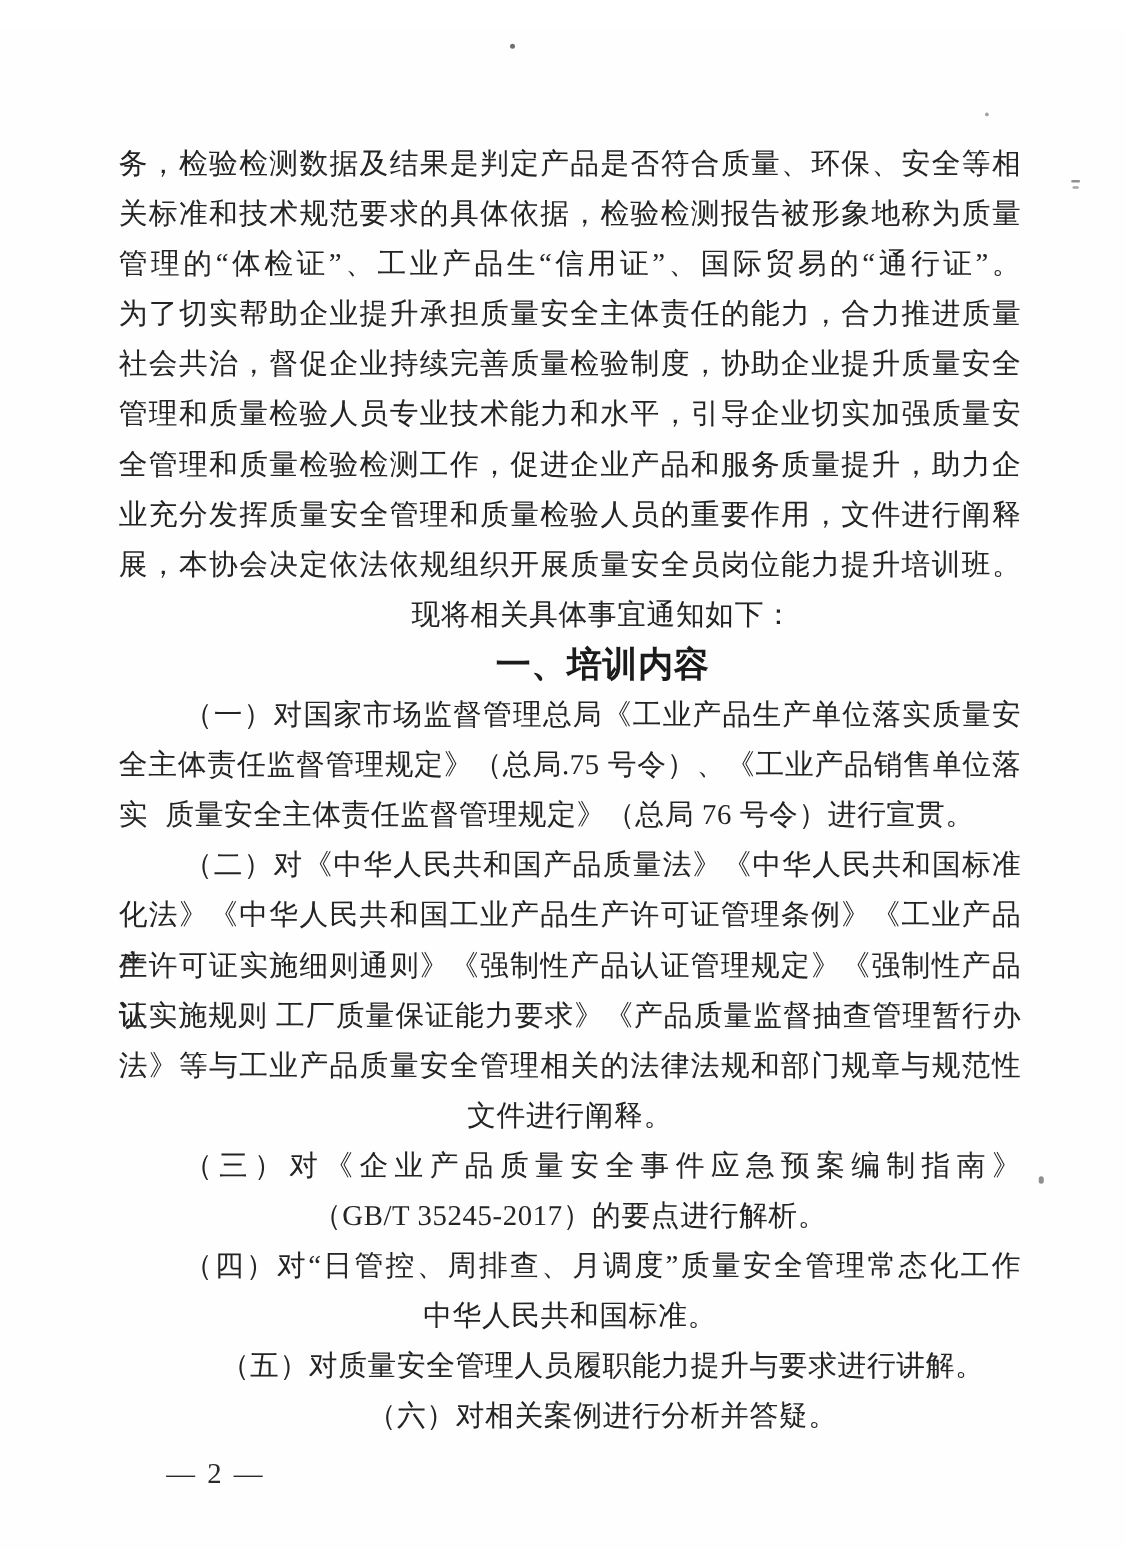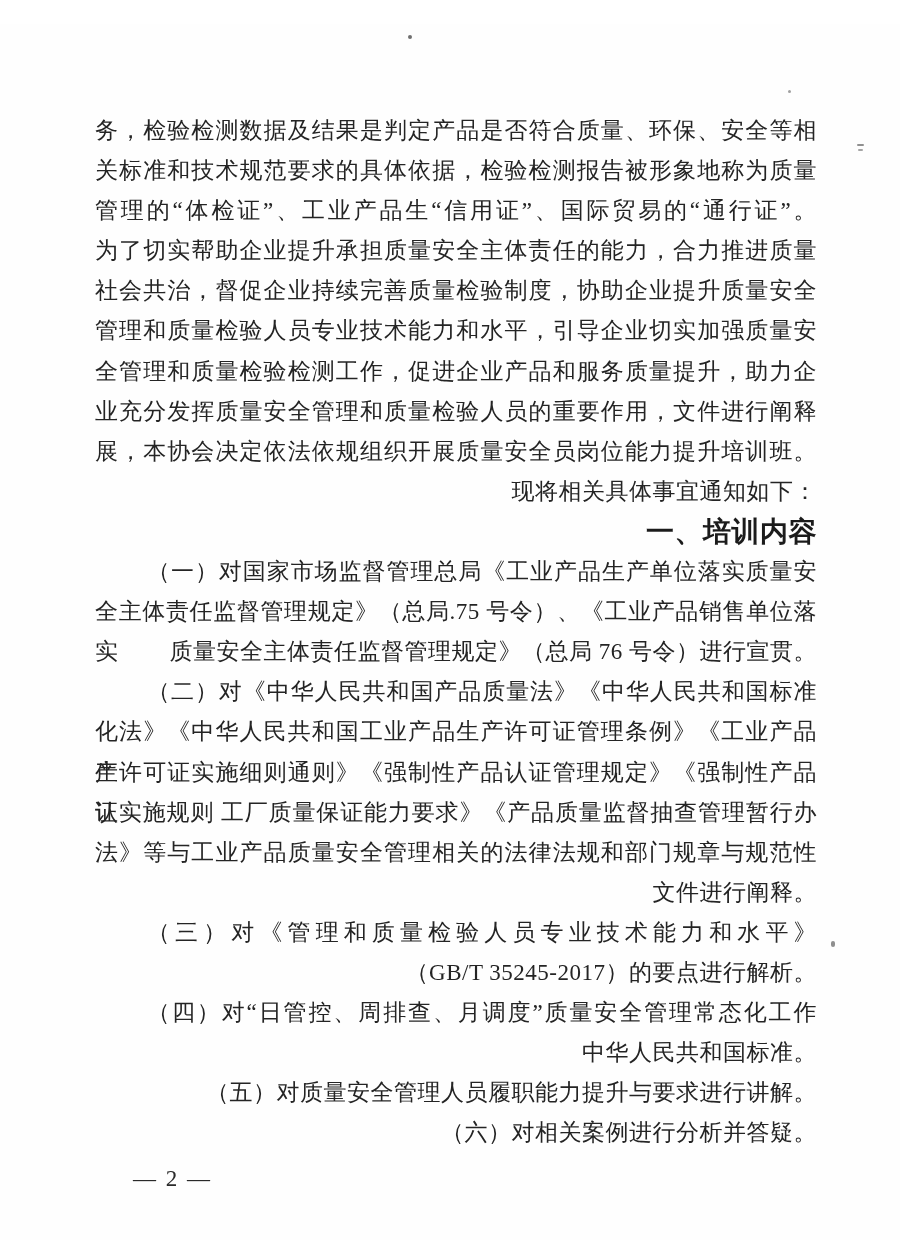--- a/index.html
+++ b/index.html
@@ -18,21 +18,21 @@
     left: 95px;
     top: 87px;
     width: 722px;
   }
   .line {
     font-size: 23px;
     line-height: 40.1px;
     height: 40.1px;
     letter-spacing: 0.5px;
     white-space: nowrap;
-    text-align: right;
+    text-align: center;
     color: #242424;
   }
   .line.justify {
     white-space: normal;
     text-align: justify;
     text-align-last: justify;
   }
   .line.indent { padding-left: 52px; }
   .line.heading {
     font-family: "Liberation Sans", sans-serif;
@@ -78,21 +78,21 @@
       <div class="line indent heading">一、培训内容</div>
       <div class="line indent justify">（一）对国家市场监督管理总局《工业产品生产单位落实质量安</div>
       <div class="line justify">全主体责任监督管理规定》（总局.75 号令）、《工业产品销售单位落实</div>
       <div class="line">质量安全主体责任监督管理规定》（总局 76 号令）进行宣贯。</div>
       <div class="line indent justify">（二）对《中华人民共和国产品质量法》《中华人民共和国标准</div>
       <div class="line justify">化法》《中华人民共和国工业产品生产许可证管理条例》《工业产品生</div>
       <div class="line justify">产许可证实施细则通则》《强制性产品认证管理规定》《强制性产品认</div>
       <div class="line justify">证实施规则 工厂质量保证能力要求》《产品质量监督抽查管理暂行办</div>
       <div class="line justify">法》等与工业产品质量安全管理相关的法律法规和部门规章与规范性</div>
       <div class="line">文件进行阐释。</div>
-      <div class="line indent justify">（三）对《管理和质量检验人员专业技术能力和水平》</div>
+      <div class="line indent justify">（三）对《企业产品质量安全事件应急预案编制指南》</div>
       <div class="line">（GB/T 35245-2017）的要点进行解析。</div>
       <div class="line indent justify">（四）对“日管控、周排查、月调度”质量安全管理常态化工作</div>
       <div class="line">中华人民共和国标准。</div>
       <div class="line indent">（五）对质量安全管理人员履职能力提升与要求进行讲解。</div>
       <div class="line indent">（六）对相关案例进行分析并答疑。</div>
     </div>
   <div class="footer">— 2 —</div>
   <div class="speck s1"></div>
   <div class="speck s2"></div>
   <div class="speck s3"></div>

